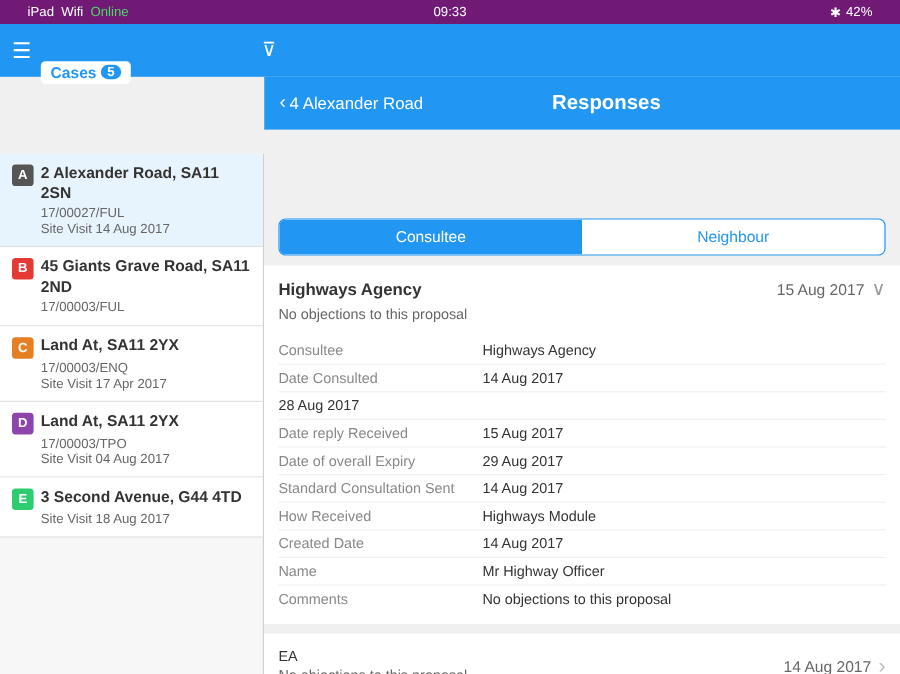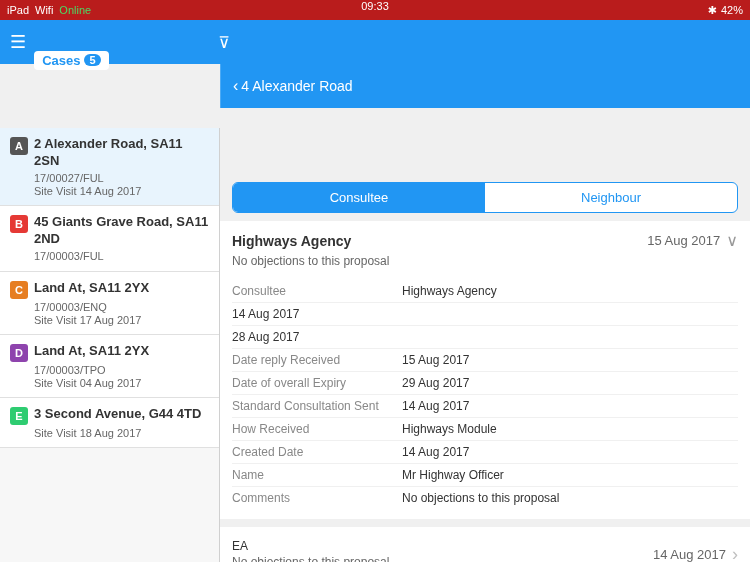--- a/index.html
+++ b/index.html
@@ -1,24 +1,25 @@
 <!DOCTYPE html>
 <html><head>
   <meta charset="utf-8">
   <style>
     * { box-sizing: border-box; margin: 0; padding: 0; }
     body { font-family: -apple-system, 'Helvetica Neue', Arial, sans-serif; background: #f0f0f0; width: 750px; height: 562px; overflow: hidden; font-size: 13px; }
 
     
     .status-bar {
-      background: #b91c1c;
+      background: #701a75;
       height: 20px;
       display: flex;
+      align-items: center;
       justify-content: space-between;
-      padding: 0 7px;
+      padding: 0 23px;
       color: white;
       font-size: 11px;
     }
     .status-bar-left { display: flex; align-items: center; gap: 6px; }
     .status-bar-center { position: absolute; left: 50%; transform: translateX(-50%); }
     .status-bar-right { display: flex; align-items: center; gap: 4px; }
     .status-online { color: #4cd964; }
 
     
     .nav-bar {
@@ -221,20 +222,21 @@
     </div>
     <span class="filter-icon">⊽</span>
   </div>
 </div>
 
 <div class="detail-nav">
   <div class="back-btn">
     <span class="back-chevron">‹</span>
     <span>4 Alexander Road</span>
   </div>
+  <div class="detail-title">Responses</div>
 </div>
 
 <div class="main-layout">
 
   <div class="sidebar">
     <div class="case-list" id="case-list">
         <div class="case-item" style="background: rgb(232, 244, 253);">
       <div class="case-item-header">
         <span class="case-letter letter-a">A</span>
         <span class="case-address">2 Alexander Road, SA11 2SN</span>
@@ -248,21 +250,21 @@
         <span class="case-address">45 Giants Grave Road, SA11 2ND</span>
       </div>
       <div class="case-ref">17/00003/FUL</div>
     </div>
         <div class="case-item">
       <div class="case-item-header">
         <span class="case-letter letter-c">C</span>
         <span class="case-address">Land At, SA11 2YX</span>
       </div>
       <div class="case-ref">17/00003/ENQ</div>
-      <div class="case-date">Site Visit  17 Aug 2017</div>
+      <div class="case-date">Site Visit  17 Apr 2017</div>
     </div>
         <div class="case-item">
       <div class="case-item-header">
         <span class="case-letter letter-d">D</span>
         <span class="case-address">Land At, SA11 2YX</span>
       </div>
       <div class="case-ref">17/00003/TPO</div>
       <div class="case-date">Site Visit  04 Aug 2017</div>
     </div>
         <div class="case-item">
@@ -293,20 +295,21 @@
             <span class="chevron-icon">∨</span>
           </div>
         </div>
         <div class="no-objection">No objections to this proposal</div>
         <div class="detail-table" id="detail-table">
             <div class="detail-row">
       <span class="detail-label">Consultee</span>
       <span class="detail-value">Highways Agency</span>
     </div>
             <div class="detail-row">
+      <span class="detail-label">Date Consulted</span>
       <span class="detail-value">14 Aug 2017</span>
     </div>
             <div class="detail-row">
       <span class="detail-value">28 Aug 2017</span>
     </div>
             <div class="detail-row">
       <span class="detail-label">Date reply Received</span>
       <span class="detail-value">15 Aug 2017</span>
     </div>
             <div class="detail-row">

